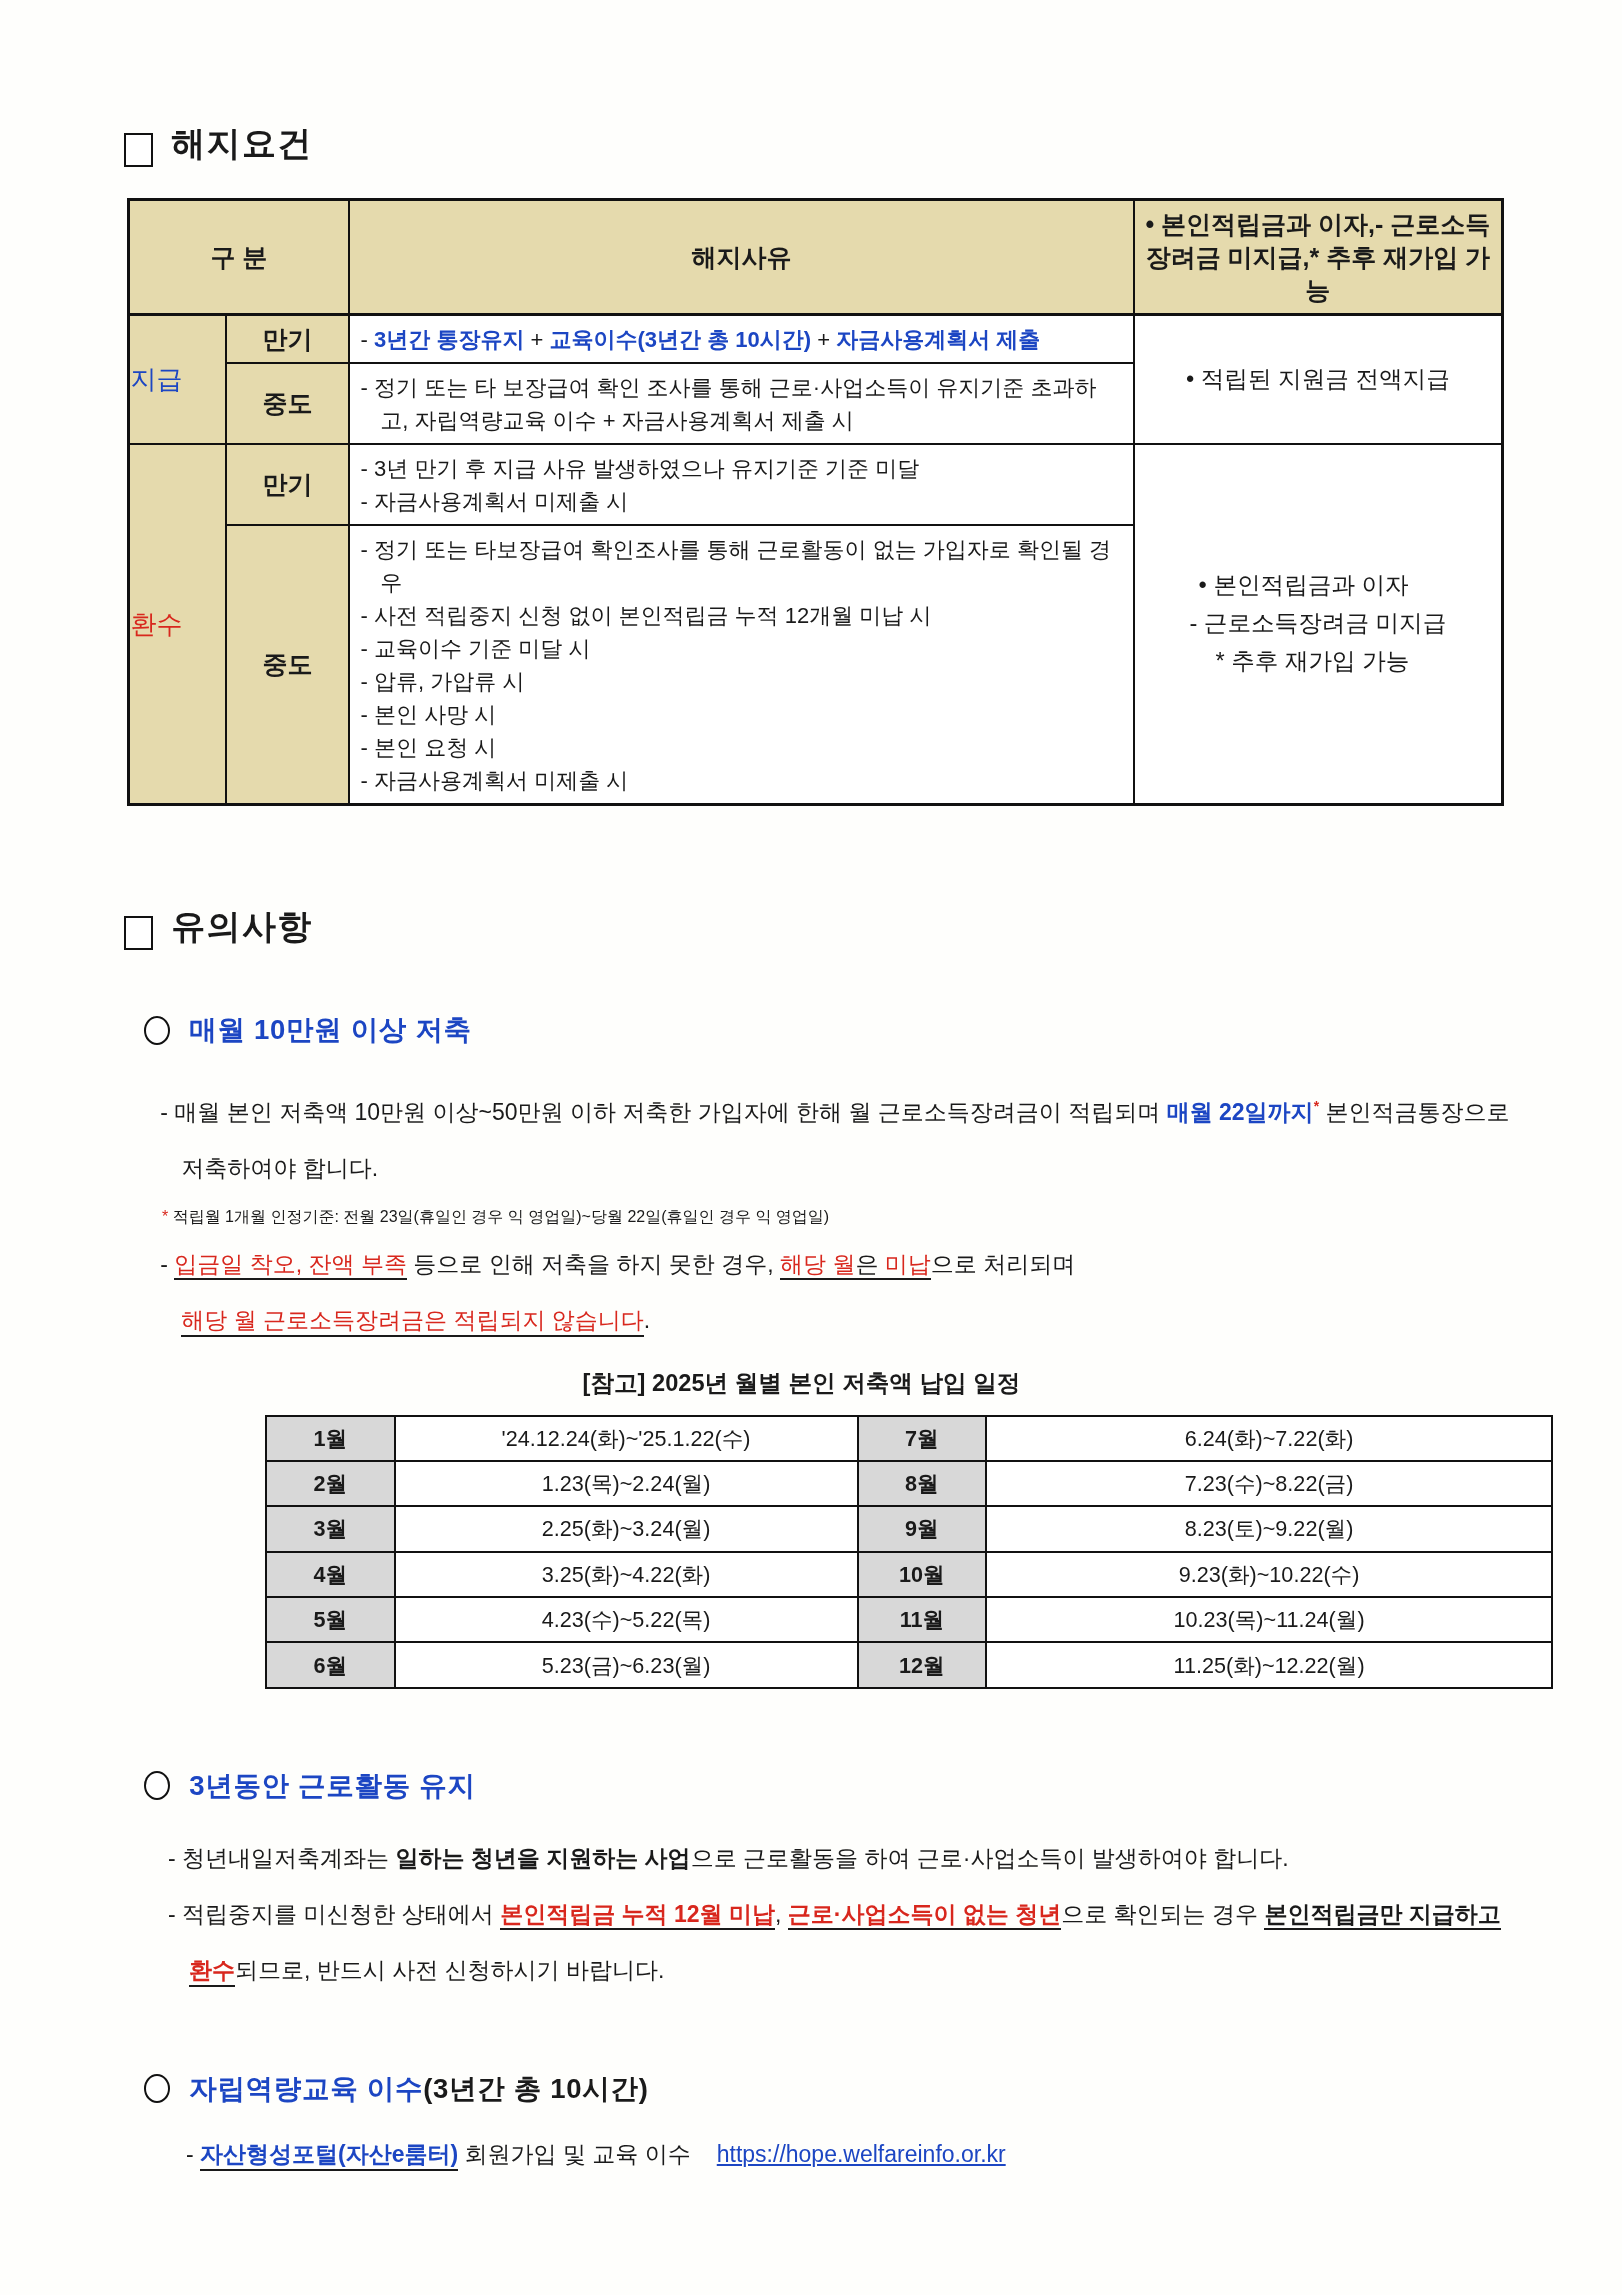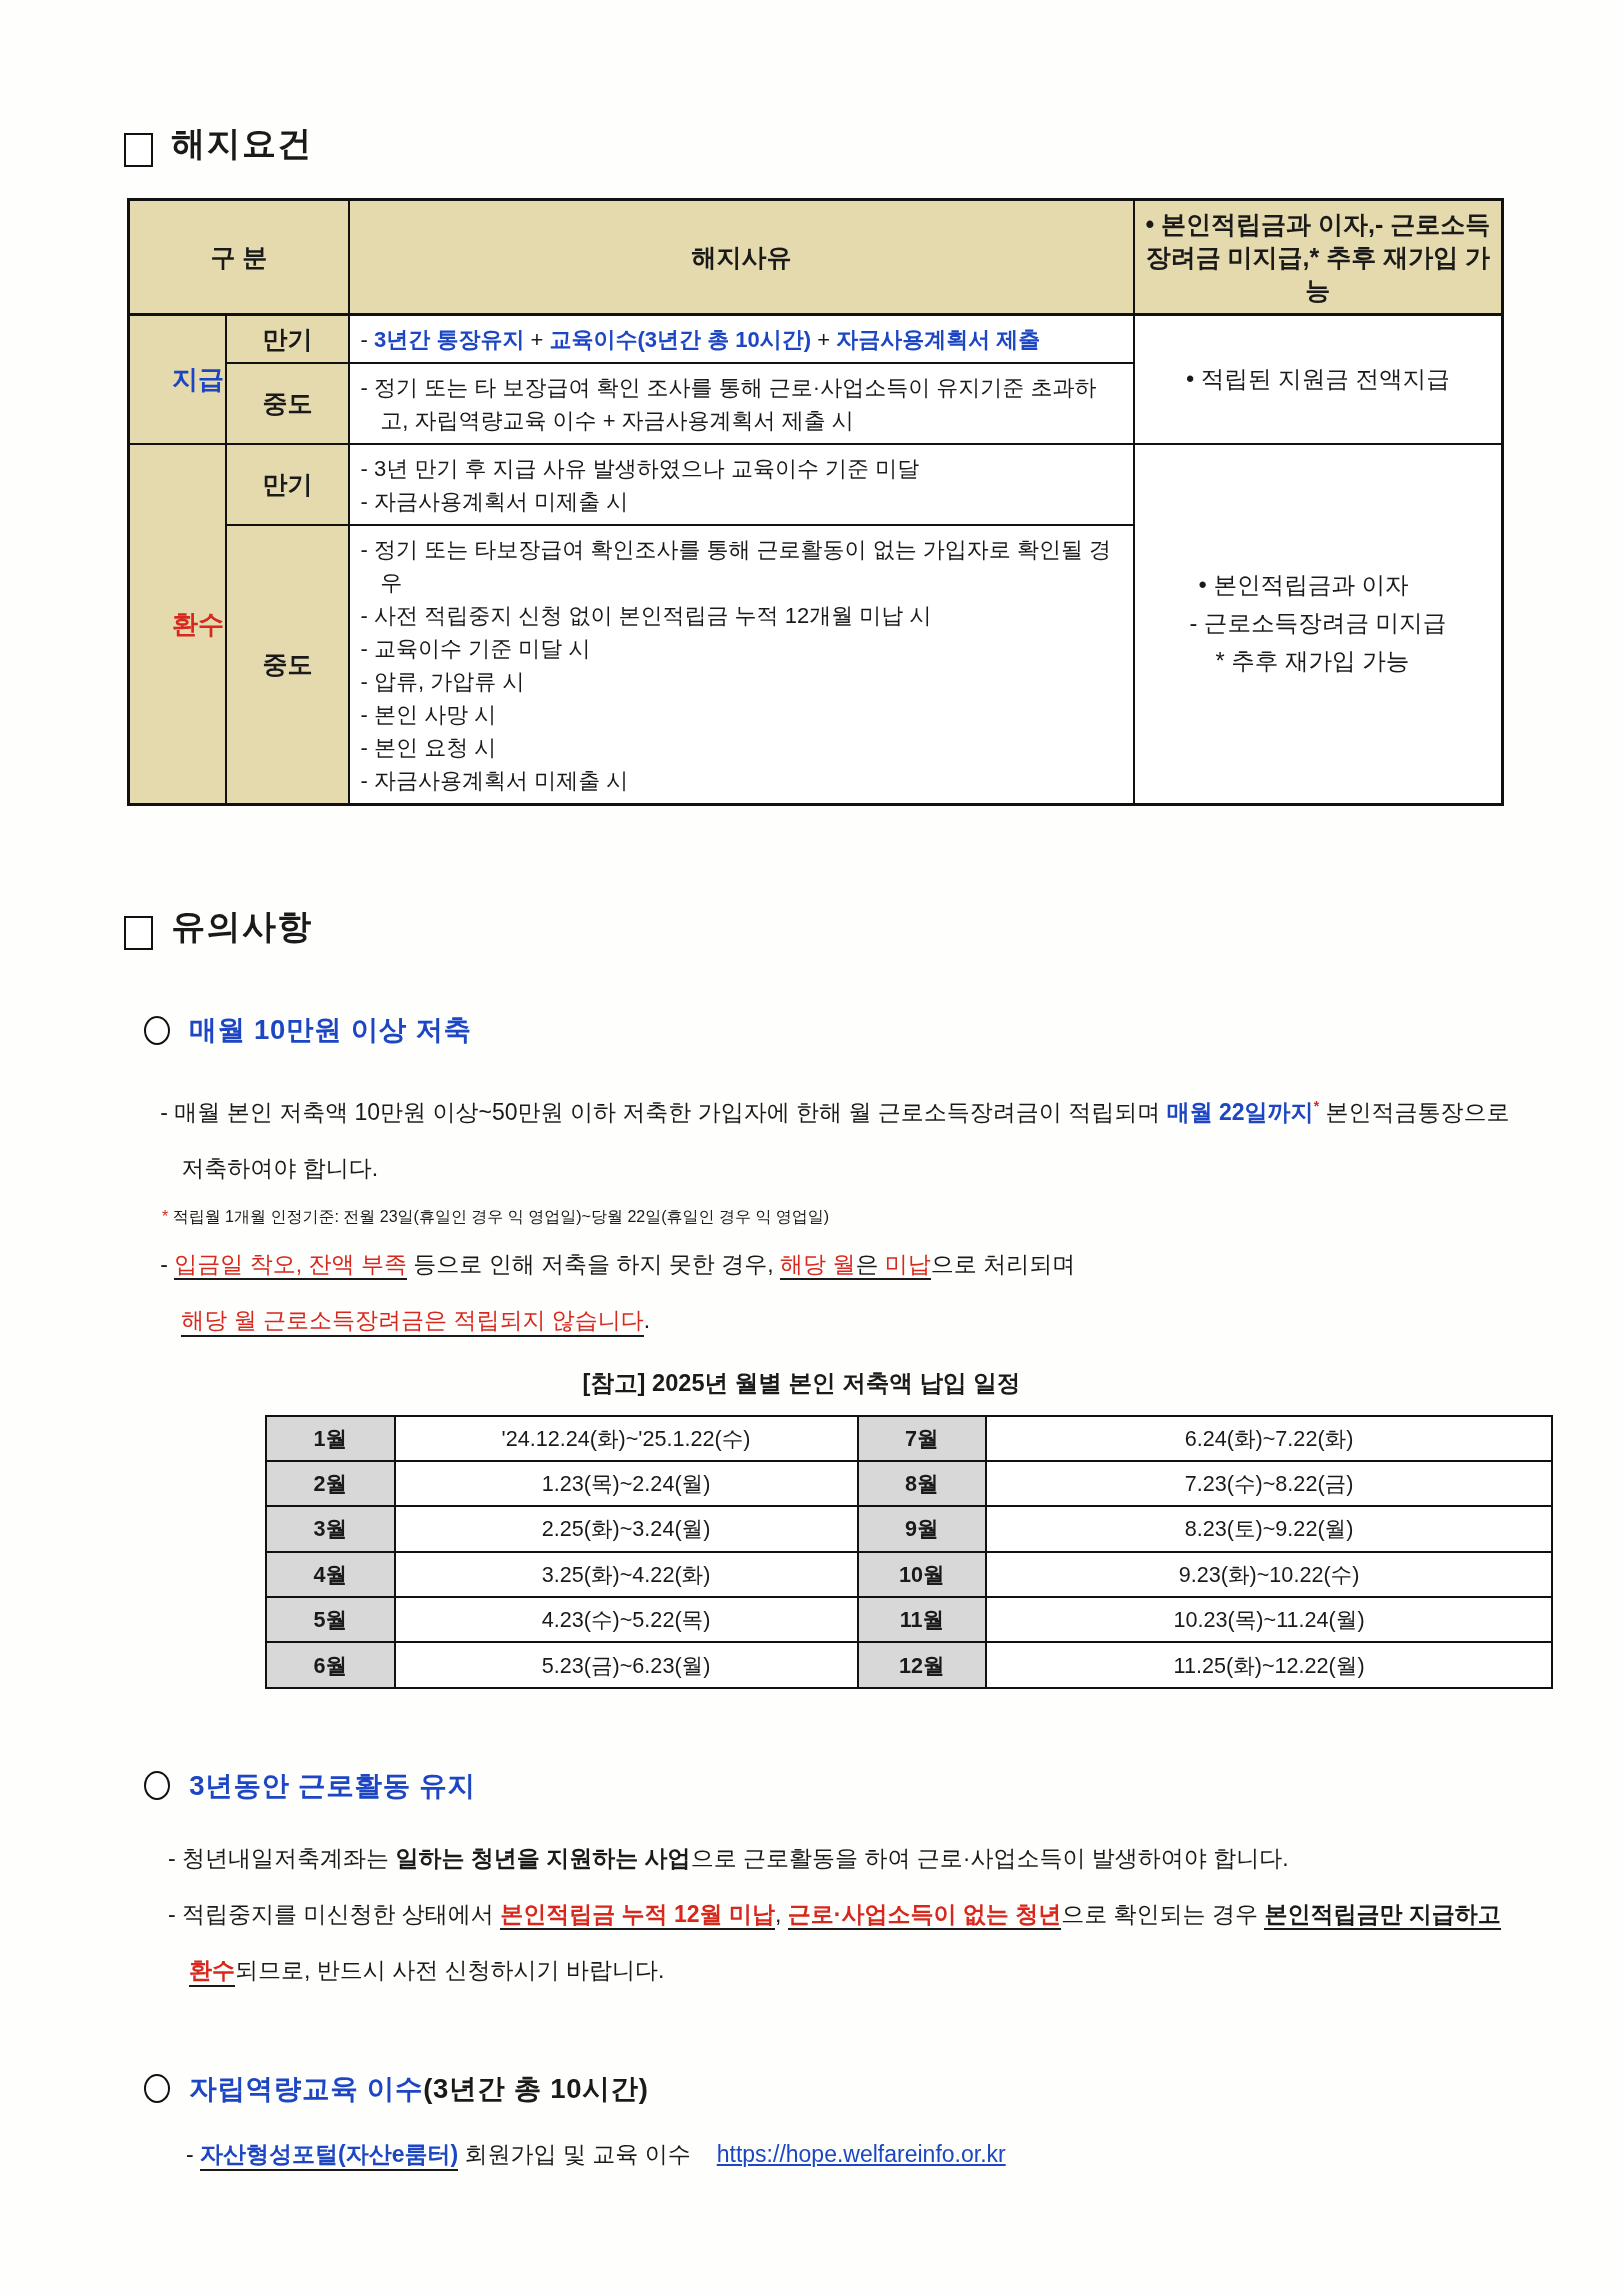--- a/index.html
+++ b/index.html
@@ -9,21 +9,21 @@
 
   
   .h1{display:flex;align-items:flex-end;font-size:34px;font-weight:bold;letter-spacing:1.3px;}
   .sq{display:inline-block;width:25px;height:30px;border:2.6px solid #111;margin-right:18.3px;background:#fff;}
 
   
   table.tt{border-collapse:collapse;width:1374px;margin:31px 0 0 2.6px;table-layout:fixed;}
   table.tt th,table.tt td{border:2px solid #111;vertical-align:middle;}
   table.tt{border:3.3px solid #111;}
   table.tt th{background:#e5daad;font-size:25px;font-weight:bold;padding:6.5px 3.9px;border-bottom:3.3px solid #111;}
-  td.lab{background:#e5daad;text-align:right;font-size:26px;font-weight:bold;}
+  td.lab{background:#e5daad;text-align:left;font-size:26px;font-weight:normal;}
   td.sub{background:#e5daad;text-align:center;font-size:25px;font-weight:bold;}
   td.reason{background:#fff;font-size:22px;padding:6.5px 10.5px;line-height:1.5;}
   td.reason .item{padding-left:19.6px;text-indent:-19.6px;}
   td.amount{background:#fff;font-size:23.6px;text-align:center;padding:5.2px 6.5px;line-height:1.6;}
   .blue{color:#1c46c3;}
   .red{color:#d8271d;}
   .b{font-weight:bold;}
 
   
   .sec-h{display:flex;align-items:center;font-size:27.5px;font-weight:bold;color:#1c46c3;letter-spacing:0.7px;}
@@ -86,21 +86,21 @@
     <tr>
       <td class="sub">중도</td>
       <td class="reason">
         <div class="item">- 정기 또는 타 보장급여 확인 조사를 통해 근로·사업소득이 유지기준 초과하고, 자립역량교육 이수 + 자금사용계획서 제출 시</div>
       </td>
     </tr>
     <tr>
       <td class="lab red" rowspan="2">환수</td>
       <td class="sub">만기</td>
       <td class="reason">
-        <div class="item">- 3년 만기 후 지급 사유 발생하였으나 교육이수 기준 미달</div>
+        <div class="item">- 3년 만기 후 지급 사유 발생하였으나 유지기준 기준 미달</div>
         <div class="item">- 자금사용계획서 미제출 시</div>
       </td>
       <td class="amount" rowspan="2">
         <div class="lh-amount" style="display:inline-block;">
           <div style="padding-left:9.2px;">• 본인적립금과 이자</div>
           <div>- 근로소득장려금 미지급</div>
           <div style="padding-left:26px;">* 추후 재가입 가능</div>
         </div>
       </td>
     </tr>

